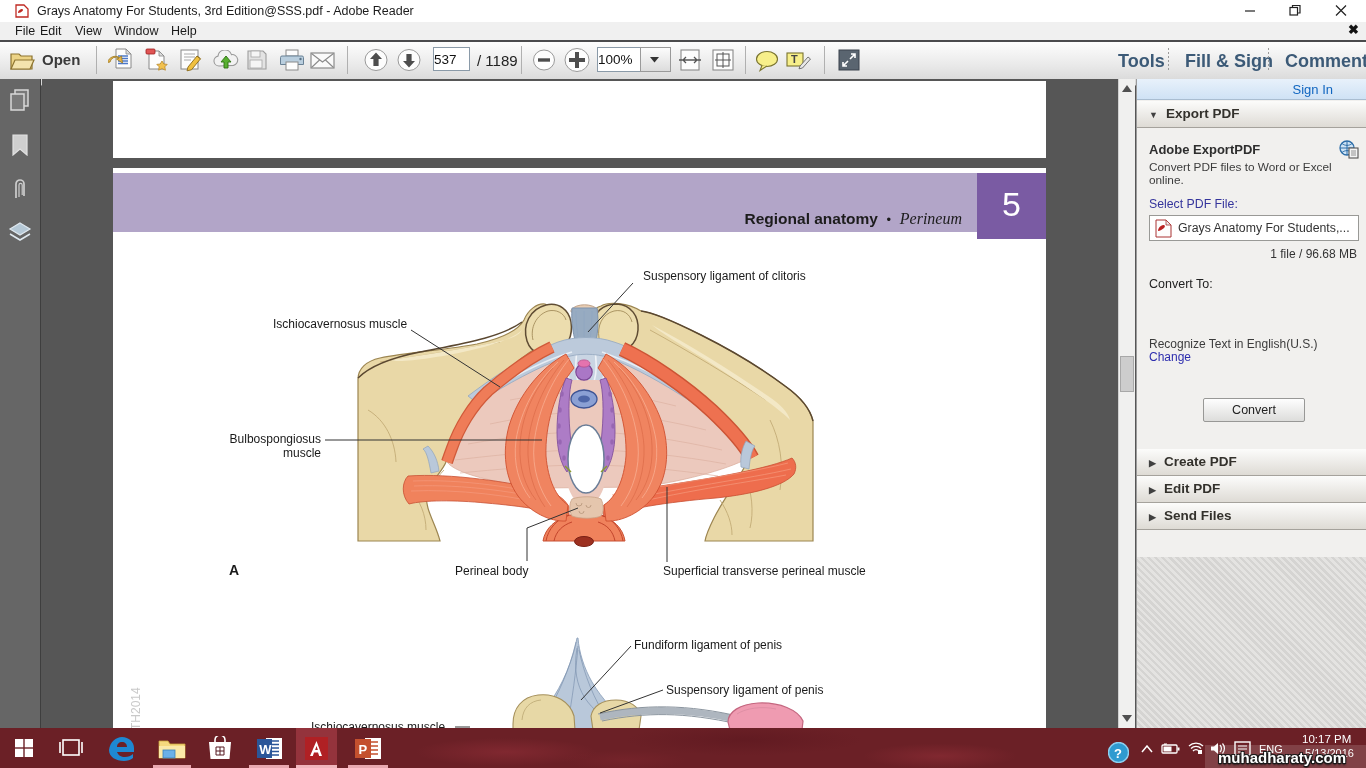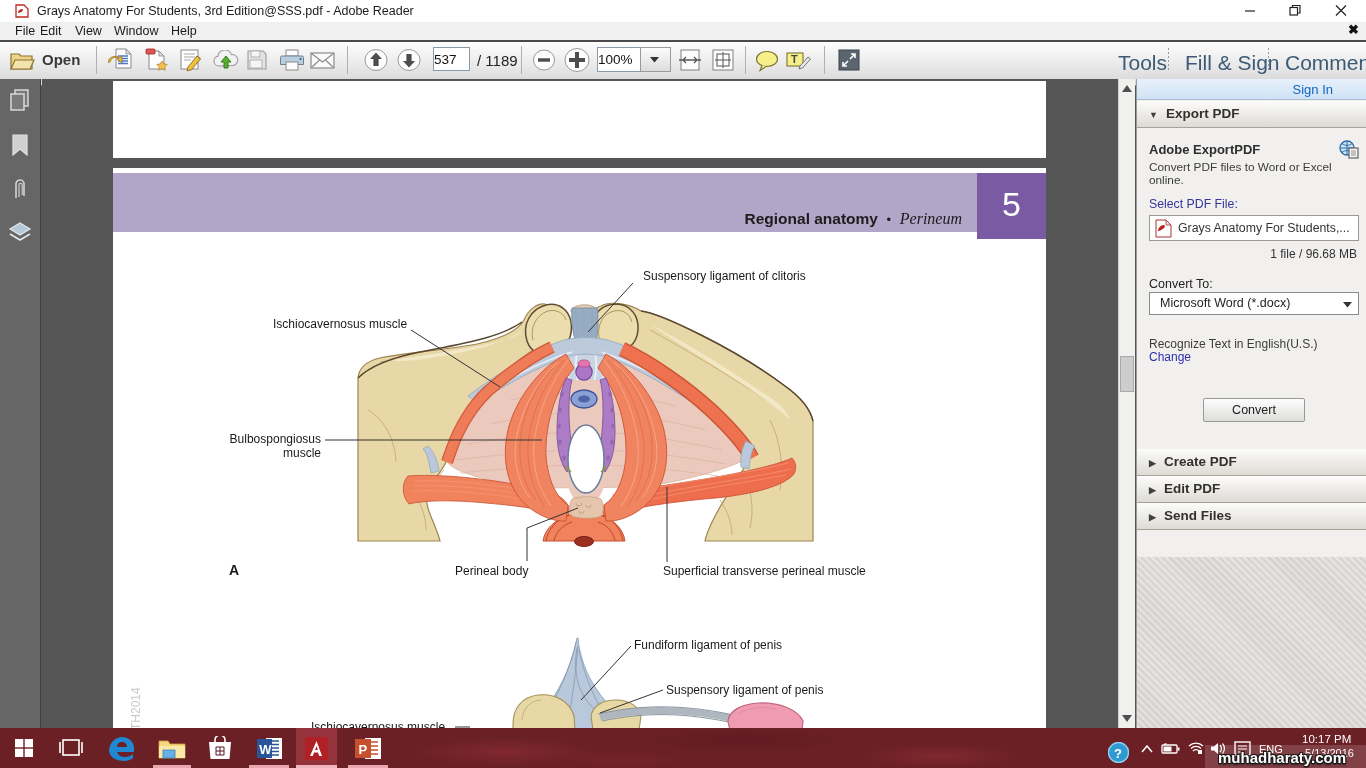--- a/index.html
+++ b/index.html
@@ -13,21 +13,21 @@
 .winbtn { top:4px; width:14px; height:13px; }
 
 
 #menubar { left:0; top:22px; width:1366px; height:18px; background:#f0f0f0; }
 .menuitem { position:absolute; top:2px; font-size:12.5px; color:#1a1a1a; }
 #menuline { left:0; top:40px; width:1366px; height:2px; background:#4b4b4d; }
 
 
 #toolbar { left:0; top:42px; width:1366px; height:44px; background:linear-gradient(#fdfdfd,#e9e9e9 55%,#d5d5d5); border-bottom:1px solid #8d8d8d; }
 .tsep { position:absolute; top:4px; width:1px; height:28px; background:#b0b0b0; }
-.tool-txt { position:absolute; top:9px; font-size:21px; font-weight:400; color:#3c5a77; }
+.tool-txt { position:absolute; top:9px; font-size:18px; font-weight:700; color:#3c5a77; }
 
 
 #sidebar { left:0; top:79px; width:41px; height:649px; background:#666666; border-right:1px solid #3e3e3e; }
 #docarea { left:42px; top:79px; width:1076px; height:649px; background:#565656; overflow:hidden; }
 #page1 { position:absolute; left:71px; top:2px; width:933px; height:77px; background:#fff; }
 #page2 { position:absolute; left:71px; top:89px; width:933px; height:560px; background:#fff; overflow:hidden; }
 #scrollbar { left:1118px; top:79px; width:17px; height:649px; background:#f0f0ef; border-left:1px solid #d0d0d0; }
 #sthumb { position:absolute; left:1px; top:277px; width:14px; height:36px; background:#cdcdcd; border:1px solid #a8a8a8; }
 
 
@@ -399,26 +399,20 @@
       <svg class="abs" style="left:5px;top:3px" width="17" height="19" viewBox="0 0 17 19">
         <path d="M1,1 h10 l5,5 v12 h-15 z" fill="#fdfdfd" stroke="#a33" stroke-width="1"></path>
         <path d="M11,1 l5,5 h-5 z" fill="#e8e8e8" stroke="#a33" stroke-width="0.8"></path>
         <path d="M3,12 c0,-4 4,-6 5.5,-6 c1.5,0 2,1.5 0.5,3 c-1.5,1.5 -4,3 -6,3 z" fill="#b22"></path>
       </svg>
       <div class="ptext" style="left:28px;top:5px;color:#333;font-size:12.3px">Grays Anatomy For Students,...</div>
     </div>
     <div class="ptext" style="right:9px;top:168px;color:#333;text-align:right;font-size:12px">1 file / 96.68 MB</div>
 
     <div class="ptext" style="left:12px;top:198px;color:#222;font-size:12.5px">Convert To:</div>
-    <div class="abs" style="left:12px;top:213px;width:210px;height:23px;background:#fff;border:1px solid #8a8a88">
-      <div class="ptext" style="left:10px;top:3px;color:#222;font-size:12.5px">Microsoft Word (*.docx)</div>
-      <svg class="abs" style="left:193px;top:9px" width="10" height="6" viewBox="0 0 10 6">
-          <path d="M0,0 h9 l-4.5,5.5 z" fill="#333"></path>
-        </svg>
-    </div>
 
     <div class="ptext" style="left:12px;top:258px;color:#3c3c3c;font-size:12px">Recognize Text in English(U.S.)</div>
     <div class="ptext" style="left:12px;top:271px;color:#2d2dae;font-size:12px">Change</div>
 
     <div class="abs" style="left:66px;top:319px;width:102px;height:24px;background:linear-gradient(#fefefe,#dddddb);border:1px solid #989896;border-radius:2px;text-align:center;line-height:22px;font-size:12.5px;color:#222">Convert</div>
 
     <div class="phead" style="top:370px"><span class="arr">▶</span>Create PDF</div>
     <div class="phead" style="top:397px"><span class="arr">▶</span>Edit PDF</div>
     <div class="phead" style="top:424px"><span class="arr">▶</span>Send Files</div>
     <div id="hatch"></div>

